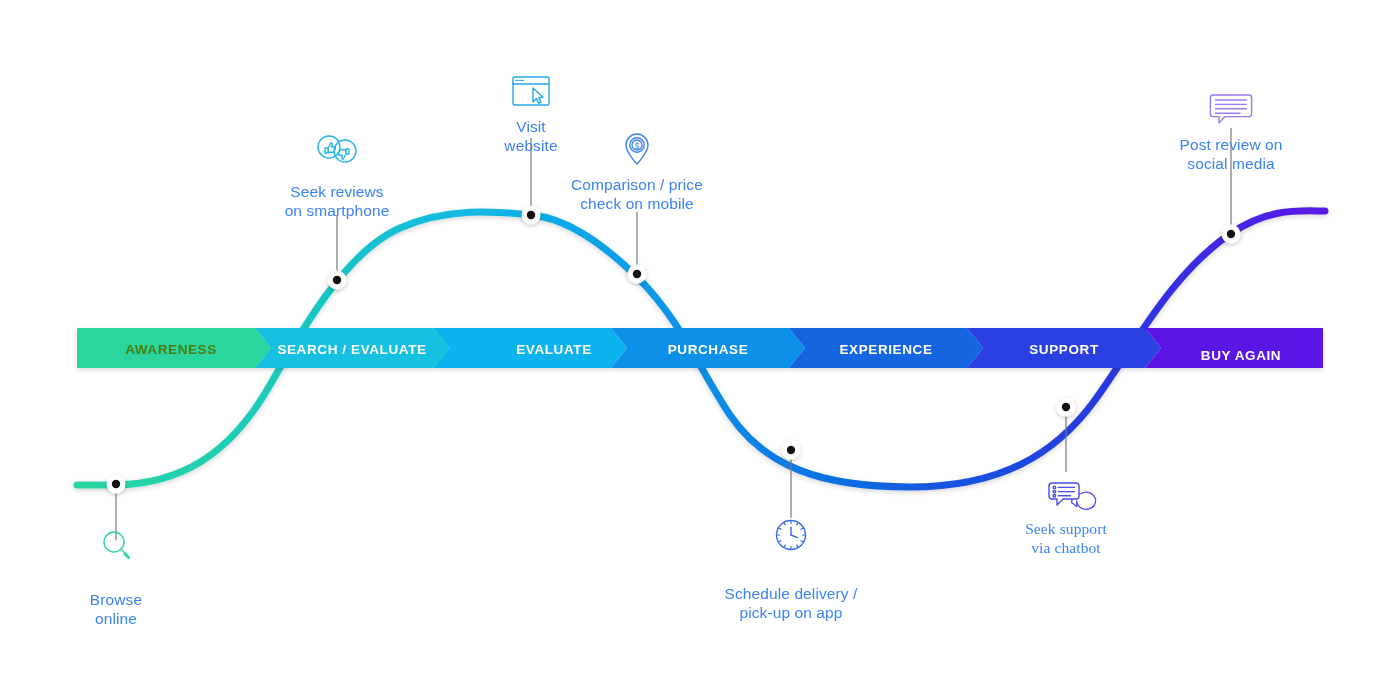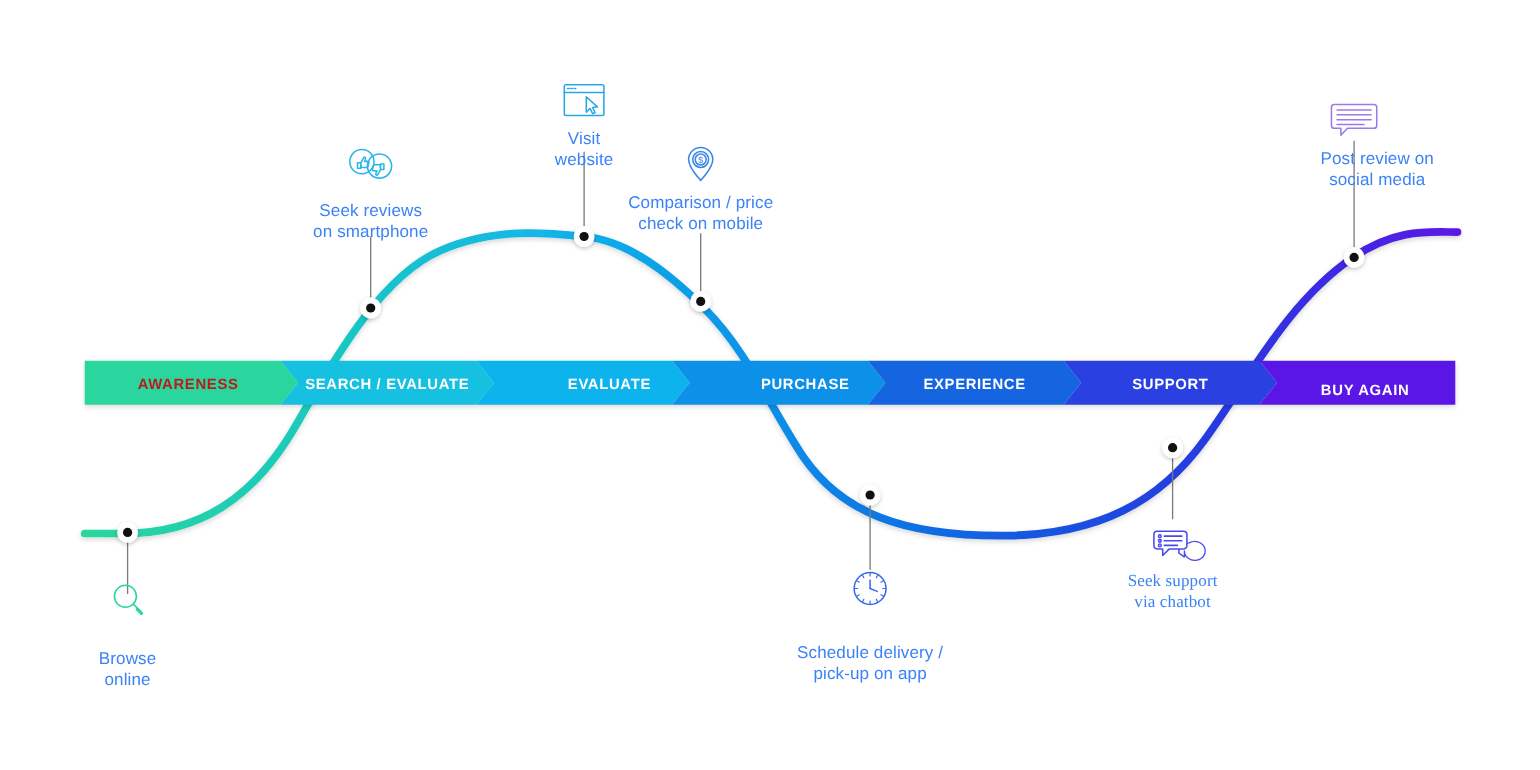--- a/index.html
+++ b/index.html
@@ -179,37 +179,37 @@
             <line x1="-15.5" y1="0.8" x2="15.5" y2="0.8"></line>
             <line x1="-15.5" y1="5.2" x2="9" y2="5.2"></line>
           </g>
           <circle cx="1231" cy="234" r="9.5" fill="#ffffff" filter="url(#dotShadow)"></circle>
           <circle cx="1231" cy="234" r="4.2" fill="#111111"></circle>
         </g>
       </g>
   </svg>
 
   <div id="stage-labels">
-      <div class="stage-label" style="left: 171px; top: 349px; color: #b91c1c;">AWARENESS</div>
+      <div class="stage-label" style="left: 171px; top: 349px; color: #4d7c0f;">AWARENESS</div>
       <div class="stage-label" style="left: 352px; top: 349px; color: rgb(255, 255, 255);">SEARCH / EVALUATE</div>
       <div class="stage-label" style="left: 530px; top: 349px; color: rgb(255, 255, 255); margin-left: 24px;">EVALUATE</div>
-      <div class="stage-label" style="left: 708px; top: 349px; color: rgb(255, 255, 255); margin-left: 24px;">PURCHASE</div>
+      <div class="stage-label" style="left: 708px; top: 349px; color: rgb(255, 255, 255);">PURCHASE</div>
       <div class="stage-label" style="left: 886px; top: 349px; color: rgb(255, 255, 255);">EXPERIENCE</div>
       <div class="stage-label" style="left: 1064px; top: 349px; color: rgb(255, 255, 255);">SUPPORT</div>
       <div class="stage-label" style="left: 1241px; top: 355px; color: rgb(255, 255, 255);">BUY AGAIN</div>
     </div>
   <div id="touch-labels">
       <div class="touch-label" style="left: 116px; top: 590px;">Browse
 online</div>
       <div class="touch-label" style="left: 337px; top: 182px;">Seek reviews
 on smartphone</div>
       <div class="touch-label" style="left: 531px; top: 117px;">Visit
 website</div>
       <div class="touch-label" style="left: 637px; top: 175px;">Comparison / price
 check on mobile</div>
       <div class="touch-label" style="left: 791px; top: 584px;">Schedule delivery /
 pick-up on app</div>
       <div class="touch-label" style="left: 1066px; top: 519px; font-family: Liberation Serif, serif;">Seek support
 via chatbot</div>
-      <div class="touch-label" style="left: 1231px; top: 135px; margin-left: 21px;">Post review on
+      <div class="touch-label" style="left: 1231px; top: 135px;">Post review on
 social media</div>
     </div>
 </div>
 
 </body></html>

